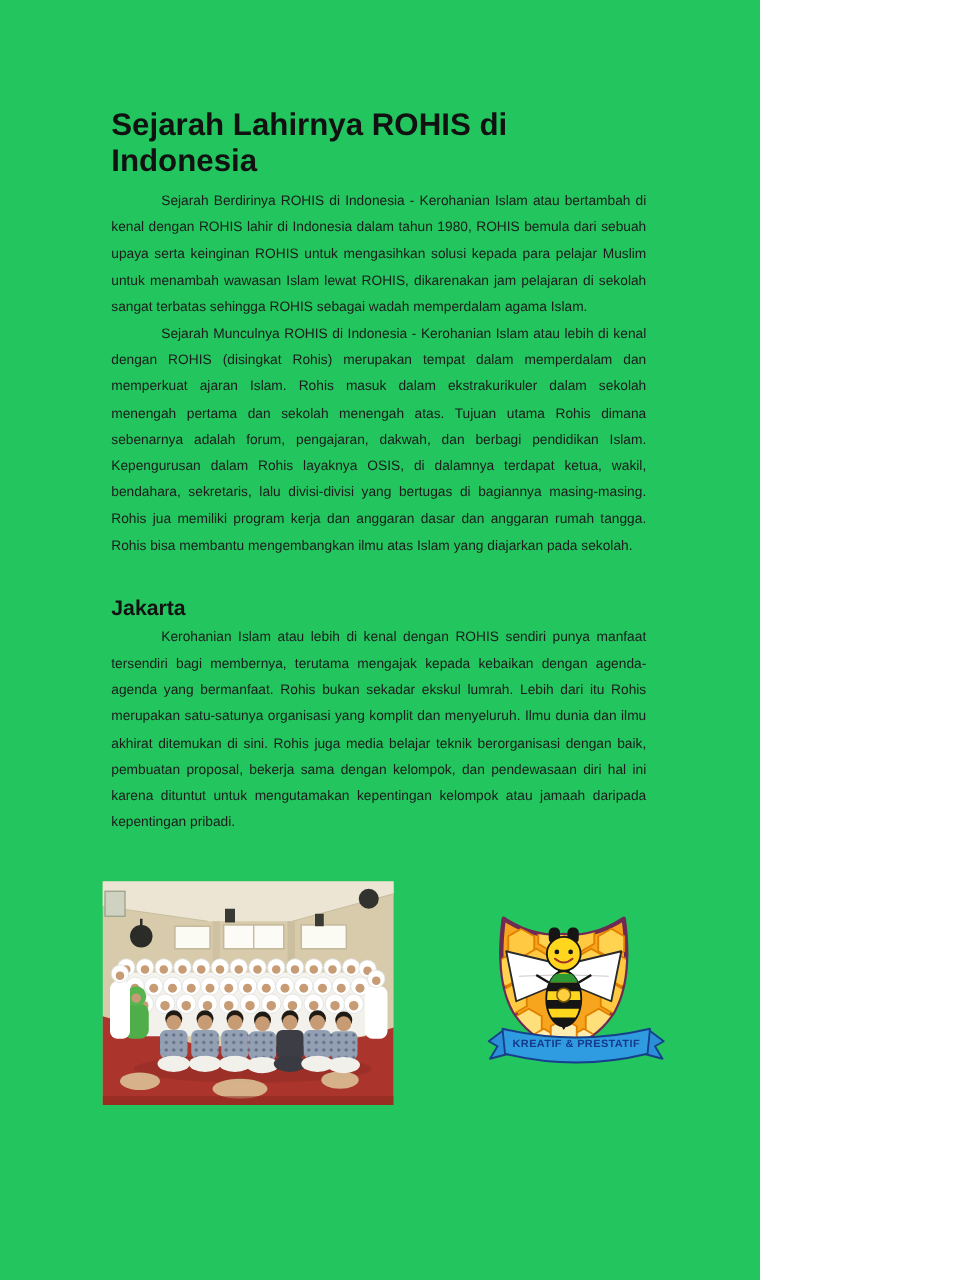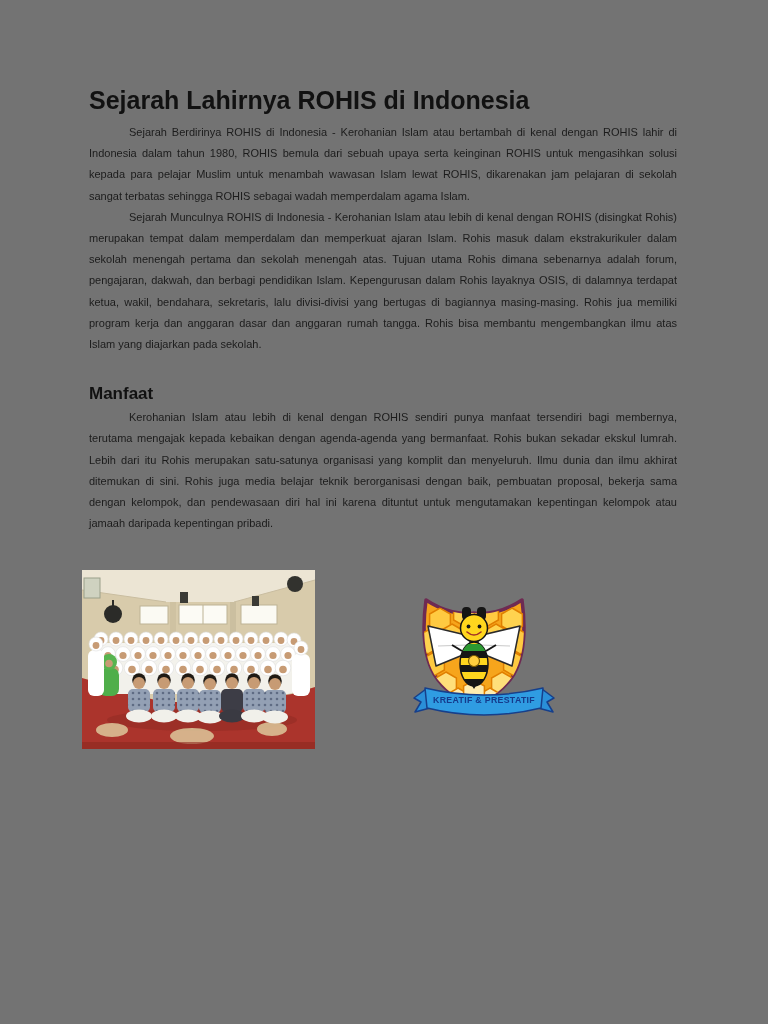--- a/index.html
+++ b/index.html
@@ -1,48 +1,48 @@
 <!DOCTYPE html>
 <html><head>
 <meta charset="utf-8">
 <style>
   html,body{margin:0;padding:0;}
   body{
     width:768px;height:1024px;background:#ffffff;overflow:hidden;
     font-family:"Liberation Sans", sans-serif;color:#1a1a1a;
   }
-  .page{width:768px;height:1024px;box-sizing:border-box;padding:86px 91px 0 89px;background:#737373;}
+  .page{width:608px;height:1024px;box-sizing:border-box;padding:86px 91px 0 89px;background:#22c55e;}
   h1.doc-title{
     font-size:25px;line-height:29px;font-weight:bold;margin:0 0 7px 0;color:#111;
   }
   p.body-para{
     font-size:11px;line-height:21.2px;text-align:justify;text-justify:inter-word;
     text-indent:40px;margin:0;color:#1c1c1c;
   }
   h2.section-heading{
     font-size:17px;line-height:21px;font-weight:bold;margin:28px 0 3px 0;color:#111;
   }
   .figures{
-    display:flex;align-items:flex-start;margin-top:36px;margin-left:-7px;gap:97px;text-align:center;
+    display:flex;align-items:flex-start;margin-top:36px;margin-left:-7px;gap:74px;text-align:center;
   }
   .photo-frame{width:233px;height:179px;flex:0 0 auto;}
   .logo-frame{width:145px;height:140px;flex:0 0 auto;margin-top:18px;}
   svg{display:block;}
 </style>
 </head>
 <body>
 
 <div class="page">
 
   <h1 class="doc-title">Sejarah Lahirnya ROHIS di Indonesia</h1>
 
   <p class="body-para">Sejarah Berdirinya ROHIS di Indonesia - Kerohanian Islam atau bertambah di kenal dengan ROHIS lahir di Indonesia dalam tahun 1980, ROHIS bemula dari sebuah upaya serta keinginan ROHIS untuk mengasihkan solusi kepada para pelajar Muslim untuk menambah wawasan Islam lewat ROHIS, dikarenakan jam pelajaran di sekolah sangat terbatas sehingga ROHIS sebagai wadah memperdalam agama Islam.</p>
   <p class="body-para">Sejarah Munculnya ROHIS di Indonesia - Kerohanian Islam atau lebih di kenal dengan ROHIS (disingkat Rohis) merupakan tempat dalam memperdalam dan memperkuat ajaran Islam. Rohis masuk dalam ekstrakurikuler dalam sekolah menengah pertama  dan sekolah menengah atas. Tujuan utama Rohis dimana sebenarnya adalah forum, pengajaran, dakwah, dan berbagi pendidikan Islam. Kepengurusan dalam Rohis layaknya OSIS, di dalamnya terdapat ketua, wakil, bendahara, sekretaris, lalu divisi-divisi yang bertugas di bagiannya masing-masing. Rohis jua memiliki program kerja dan anggaran dasar dan anggaran rumah tangga. Rohis bisa membantu mengembangkan ilmu atas Islam yang diajarkan pada sekolah.</p>
 
-  <h2 class="section-heading">Manfaat</h2>
+  <h2 class="section-heading">Jakarta</h2>
 
   <p class="body-para">Kerohanian Islam atau lebih di kenal dengan ROHIS sendiri punya manfaat tersendiri bagi membernya, terutama mengajak kepada kebaikan dengan agenda-agenda yang bermanfaat. Rohis bukan sekadar ekskul lumrah. Lebih dari itu Rohis merupakan satu-satunya organisasi yang komplit dan menyeluruh. Ilmu dunia dan ilmu akhirat  ditemukan di sini. Rohis juga media belajar teknik berorganisasi dengan baik, pembuatan proposal, bekerja sama dengan kelompok, dan pendewasaan diri hal ini karena dituntut untuk mengutamakan kepentingan kelompok atau jamaah daripada kepentingan pribadi.</p>
 
   <div class="figures">
 
     <svg class="photo-frame" viewBox="0 0 233 179" width="233" height="179" preserveAspectRatio="none">
 
       <rect x="0" y="0" width="233" height="179" fill="#d8cbab"></rect>
 
       <polygon points="0,0 233,0 233,10 152,32 84,32 0,20" fill="#ece5d4"></polygon>

